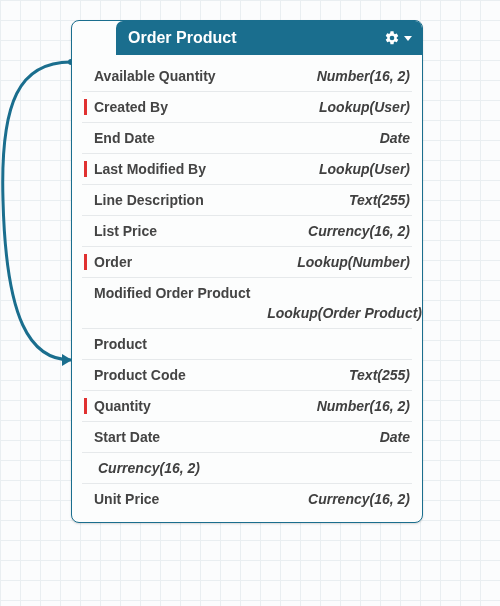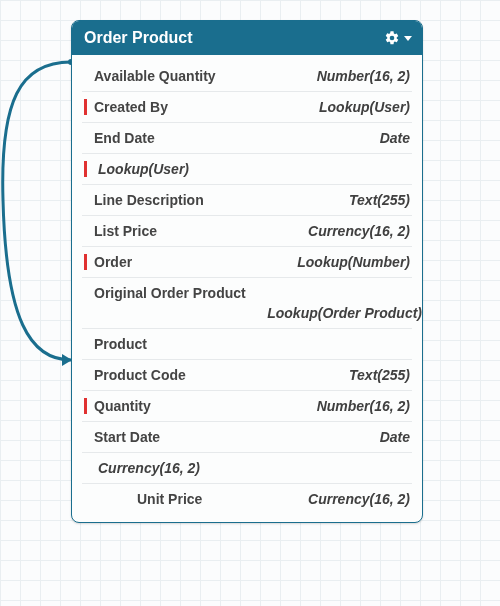--- a/index.html
+++ b/index.html
@@ -33,20 +33,21 @@
     height: 34px;
     background: #1a6e8e;
     border-top-left-radius: 7px;
     border-top-right-radius: 7px;
     color: #fff;
     font-weight: bold;
     font-size: 16px;
     display: flex;
     align-items: center;
     padding: 0 10px 0 12px;
+    margin-left: 44px;
   }
   .panel-title {
     flex: 1;
   }
   .gear-wrap {
     display: flex;
     align-items: center;
     gap: 4px;
     cursor: pointer;
   }
@@ -64,21 +65,21 @@
   .row {
     display: flex;
     align-items: flex-start;
     border-bottom: 1px solid #e6e9eb;
     padding: 7px 2px 7px 0;
     font-size: 14px;
     position: relative;
     flex-wrap: wrap;
     cursor: pointer;
   }
-  .row:last-child { border-bottom: none; gap: 43px; }
+  .row:last-child { border-bottom: none; }
   .row .marker {
     width: 8px;
     flex: 0 0 8px;
     align-self: stretch;
   }
   .row.required .marker::before {
     content: "";
     display: block;
     width: 3px;
     height: 100%;
@@ -147,40 +148,41 @@
         <span class="name">Created By</span>
         <span class="type">Lookup(User)</span>
       </div>
       <div class="row">
         <span class="marker"></span>
         <span class="name">End Date</span>
         <span class="type">Date</span>
       </div>
       <div class="row required">
         <span class="marker"></span>
+        <span class="name">Last Modified By</span>
         <span class="type">Lookup(User)</span>
       </div>
       <div class="row">
         <span class="marker"></span>
         <span class="name">Line Description</span>
         <span class="type">Text(255)</span>
       </div>
       <div class="row">
         <span class="marker"></span>
         <span class="name">List Price</span>
         <span class="type">Currency(16, 2)</span>
       </div>
       <div class="row required">
         <span class="marker"></span>
         <span class="name">Order</span>
         <span class="type">Lookup(Number)</span>
       </div>
       <div class="row">
         <span class="marker"></span>
-        <span class="name">Original Order Product</span>
+        <span class="name">Modified Order Product</span>
         <span class="type wrap">Lookup(Order Product)</span>
       </div>
       <div class="row">
         <span class="marker"></span>
         <span class="name">Product</span>
       </div>
       <div class="row">
         <span class="marker"></span>
         <span class="name">Product Code</span>
         <span class="type">Text(255)</span>

